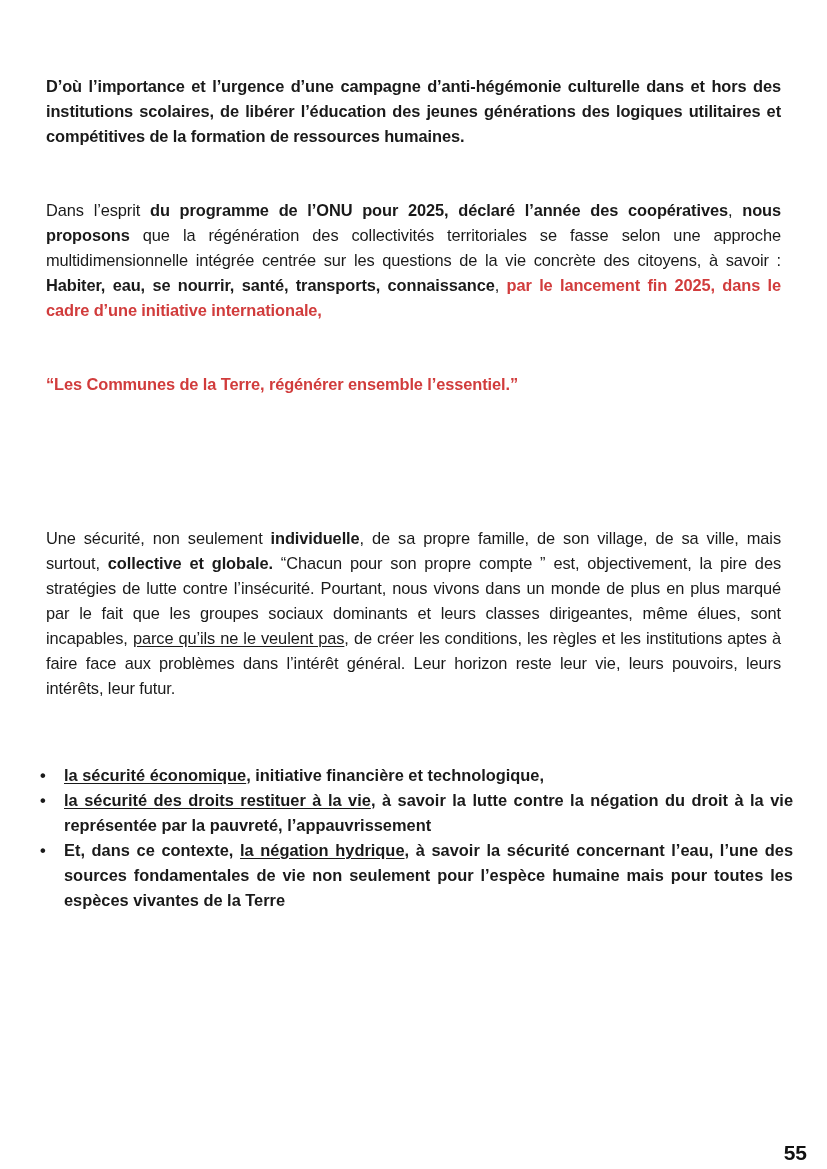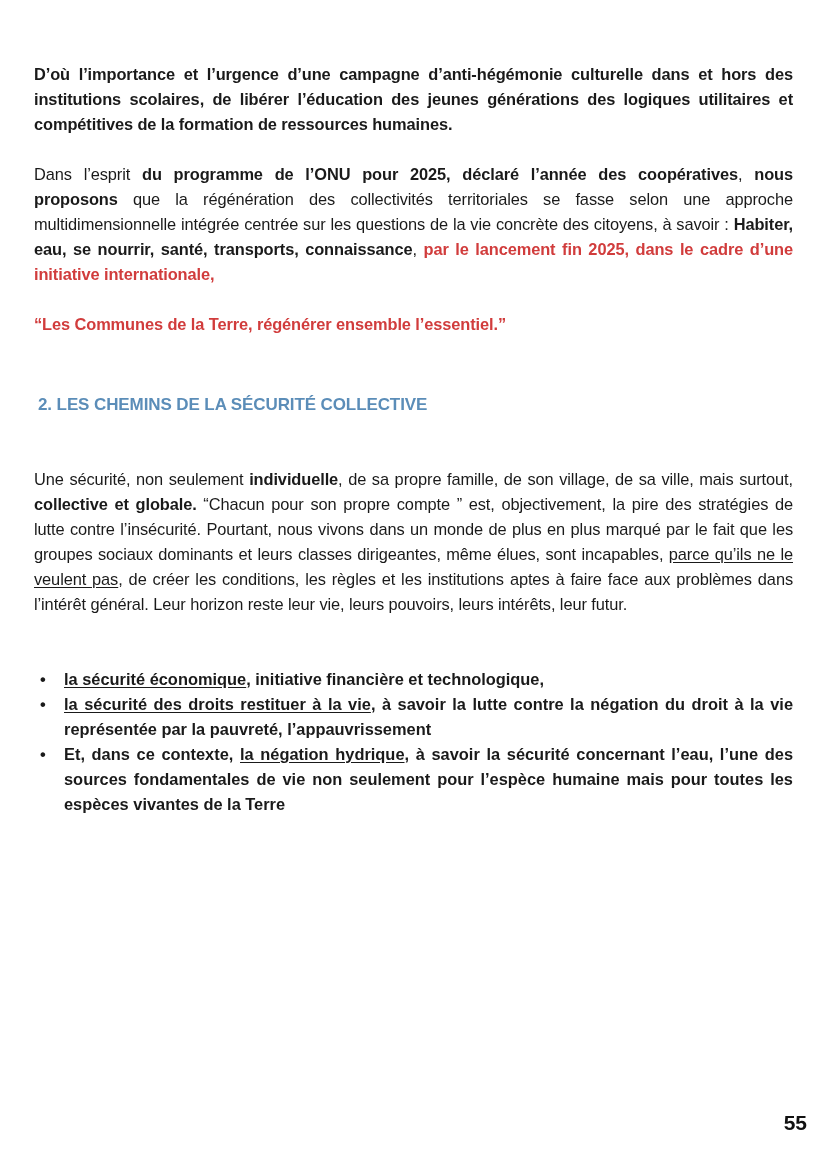--- a/index.html
+++ b/index.html
@@ -1,49 +1,48 @@
 <!DOCTYPE html>
 <html><head>
 <meta charset="utf-8">
 <style>
   html, body { margin: 0; padding: 0; background: #ffffff; }
   body { width: 827px; height: 1169px; position: relative; overflow: hidden;
          font-family: "Liberation Sans", sans-serif; color: #1a1a1a; }
   .page { position: absolute; left: 34px; top: 62px; width: 759px; }
-  p { margin: 0; font-size: 16.4px; line-height: 25px; text-align: justify;
+  p { margin: 12px; font-size: 16.4px; line-height: 25px; text-align: justify;
       letter-spacing: -0.1px; }
   .b { font-weight: bold; }
   .u { text-decoration: underline; text-underline-offset: 2px; }
   .red { color: #d13c3c; }
   .bluehead { color: #5b8db8; font-weight: bold; }
   .gap1 { height: 25px; }
   .quote { text-align: left; font-weight: bold; color: #d13c3c; }
   .section-title { font-size: 17px; font-weight: bold; color: #5b8db8; padding-left: 4px; margin-top: 0; }
   ul { margin: 0; padding: 0; list-style: none; }
   ul li { position: relative; padding-left: 30px; font-size: 16.4px; line-height: 25px;
           text-align: justify; font-weight: bold; }
   ul li .bullet { position: absolute; left: 6px; top: 0; }
-  .page-number { position: absolute; right: 20px; bottom: 34px; font-size: 21px; font-weight: bold; color: #111; }
+  .page-number { position: absolute; right: 20px; bottom: 4px; font-size: 21px; font-weight: bold; color: #111; }
 </style>
 </head>
 <body>
 
 <div class="page">
 
   <p class="b">D’où l’importance et l’urgence d’une campagne d’anti-hégémonie culturelle dans et hors des institutions scolaires, de libérer l’éducation des jeunes générations des logiques utilitaires et compétitives de la formation de ressources humaines.</p>
 
   <div class="gap1"></div>
 
   <p><span>Dans l’esprit </span><span class="b">du programme de l’ONU pour 2025, déclaré l’année des coopératives</span><span>, </span><span class="b">nous proposons</span><span> que la régénération des collectivités territoriales se fasse selon une approche multidimensionnelle intégrée centrée sur les questions de la vie concrète des citoyens, à savoir : </span><span class="b">Habiter, eau, se nourrir, santé, transports, connaissance</span><span>, </span><span class="b red">par le lancement fin 2025, dans le cadre d’une initiative internationale,</span></p>
 
   <div class="gap1"></div>
   <p class="quote">“Les Communes de la Terre, régénérer ensemble l’essentiel.”</p>
 
   <div style="height:55px"></div>
-  <p class="section-title">2. LES CHEMINS DE LA SÉCURITÉ COLLECTIVE</p>
 
   <div style="height:25px"></div>
 
   <div class="gap1"></div>
   <p><span>Une sécurité, non seulement </span><span class="b">individuelle</span><span>, de sa propre famille, de son village, de sa ville, mais surtout, </span><span class="b">collective et globale.</span><span> “Chacun pour son propre compte ” est, objectivement, la pire des stratégies de lutte contre l’insécurité. Pourtant, nous vivons dans un monde de plus en plus marqué par le fait que les groupes sociaux dominants et leurs classes dirigeantes, même élues, sont incapables, </span><span class="u">parce qu’ils ne le veulent pas</span><span>, de créer les conditions, les règles et les institutions aptes à faire face aux problèmes dans l’intérêt général. Leur horizon reste leur vie, leurs pouvoirs, leurs intérêts, leur futur.</span></p>
 
   <div class="gap1"></div>
 
   <div class="gap1"></div>
   <ul>

